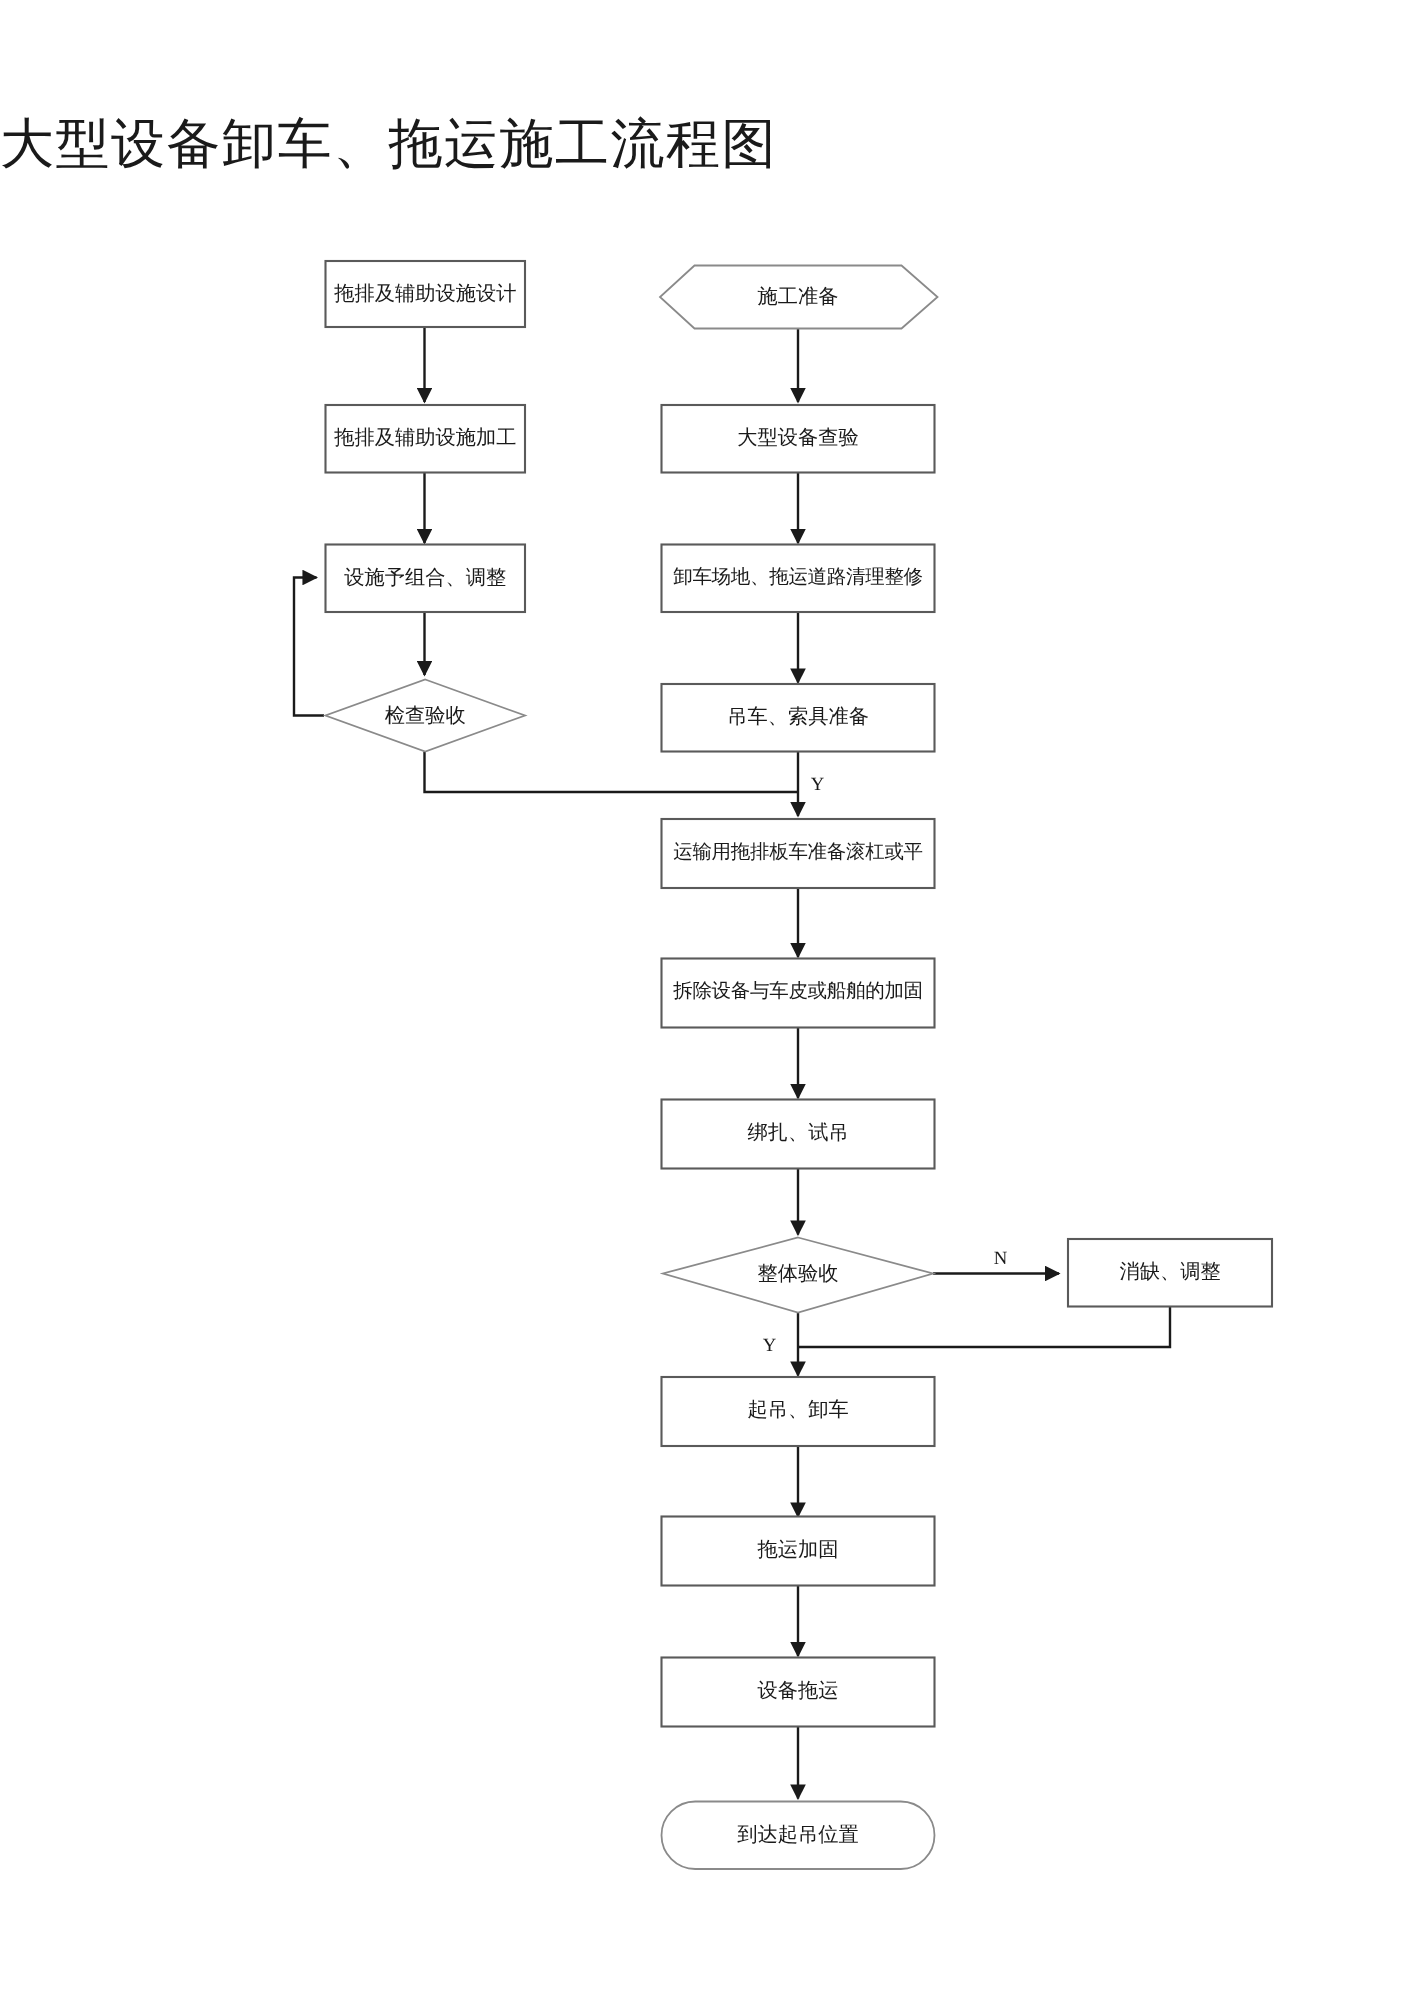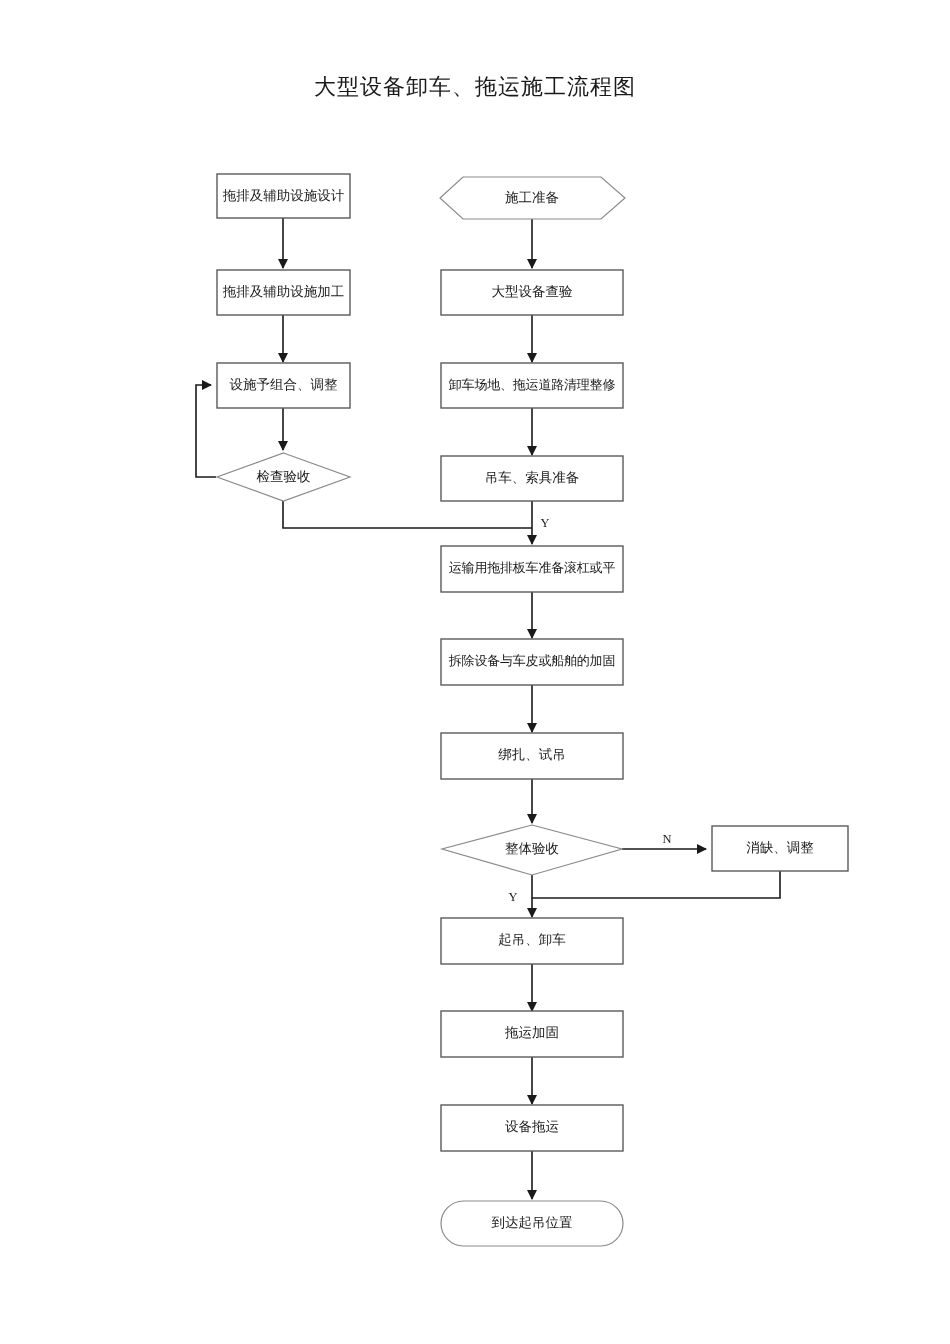--- a/index.html
+++ b/index.html
@@ -19,22 +19,22 @@
     position: relative;
     width: 950px;
     height: 1344px;
     background: #ffffff;
   }
   #title {
     position: absolute;
     left: 0;
     top: 72px;
     width: 950px;
-    text-align: center;
-    font-size: 22px;
+    text-align: left;
+    font-size: 36px;
     font-family: "Liberation Serif", "DejaVu Serif", serif;
     color: #1a1a1a;
     letter-spacing: 1px;
     white-space: nowrap;
   }
   #flow {
     position: absolute;
     left: 0;
     top: 0;
   }

